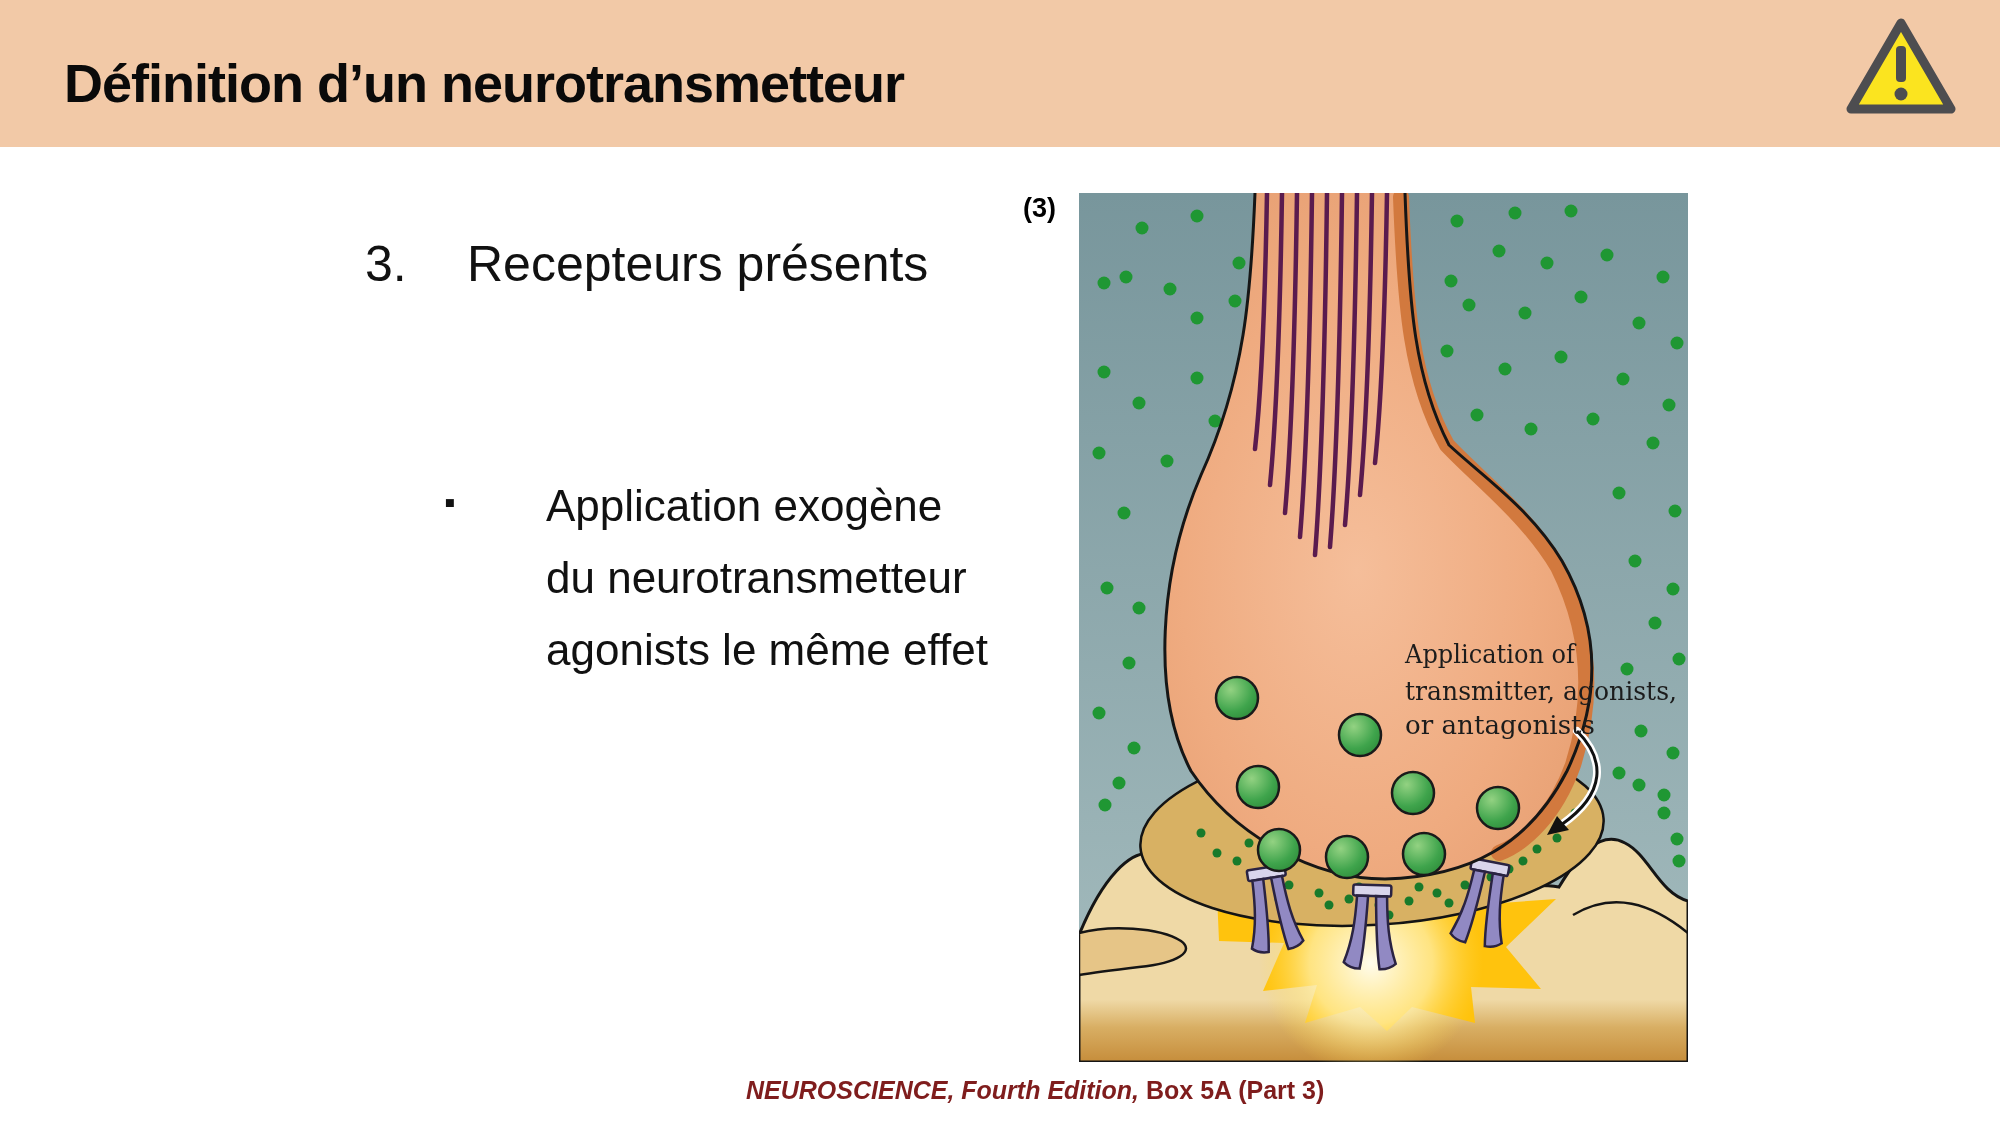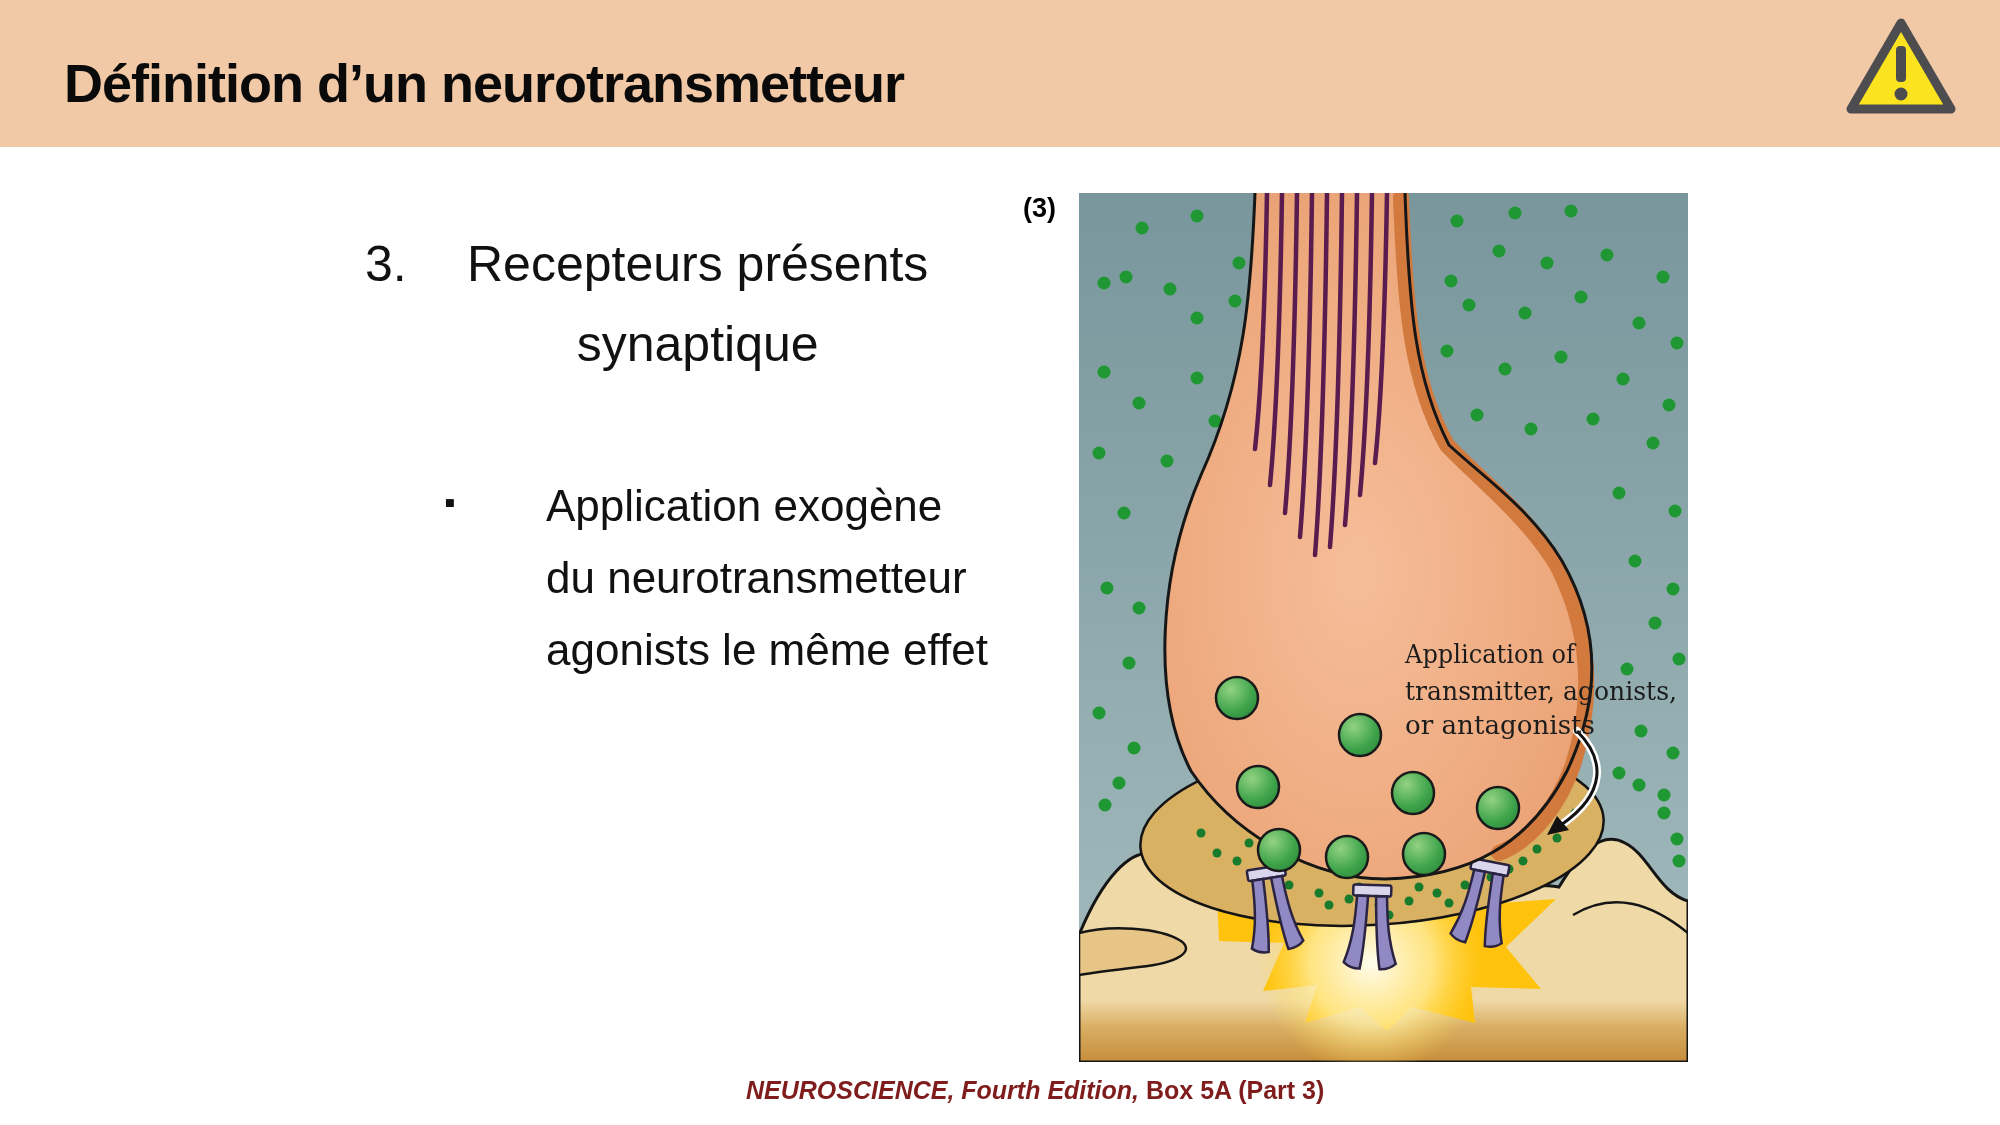--- a/index.html
+++ b/index.html
@@ -17,21 +17,21 @@
     font-size:54px;font-weight:bold;color:#0a0a0a;letter-spacing:-1px;
     white-space:nowrap;
   }
   .warning-icon{position:absolute;left:1845px;top:16px;width:112px;height:102px;}
   .item-number{
     position:absolute;left:365px;top:224px;
     font-size:50px;color:#111;line-height:80px;white-space:nowrap;
   }
   .item-lines{
     position:absolute;left:467px;top:224px;
-    font-size:50px;color:#111;line-height:80px;white-space:nowrap;text-align:center;
+    font-size:50px;color:#111;line-height:80px;white-space:nowrap;
   }
   .bullet-marker{
     position:absolute;left:444px;top:486px;
     font-size:32px;color:#111;line-height:32px;
   }
   .bullet-lines{
     position:absolute;left:546px;top:470px;
     font-size:44px;color:#111;line-height:72px;white-space:nowrap;
   }
   .part-label{
@@ -61,21 +61,20 @@
 
 <svg class="warning-icon" viewBox="0 0 112 102">
   <path d="M 56,7 L 106,93 L 6,93 Z" fill="#FBE41F" stroke="#4D4D50" stroke-width="9" stroke-linejoin="round"></path>
   <rect x="51" y="30" width="10" height="36" rx="4" fill="#4D4D50"></rect>
   <circle cx="56" cy="78" r="6.5" fill="#4D4D50"></circle>
 </svg>
 
 <div class="item-number">3.</div>
 <div class="item-lines">
   <div>Recepteurs présents</div>
-  <div>synaptique</div>
 </div>
 
 <div class="bullet-marker">▪</div>
 <div class="bullet-lines">
   <div>Application exogène</div>
   <div>du neurotransmetteur</div>
   <div>agonists le même effet</div>
 </div>
 
 <div class="part-label">(3)</div>

